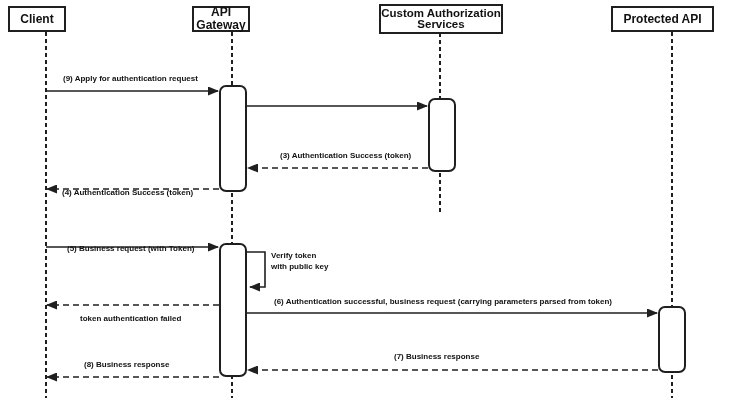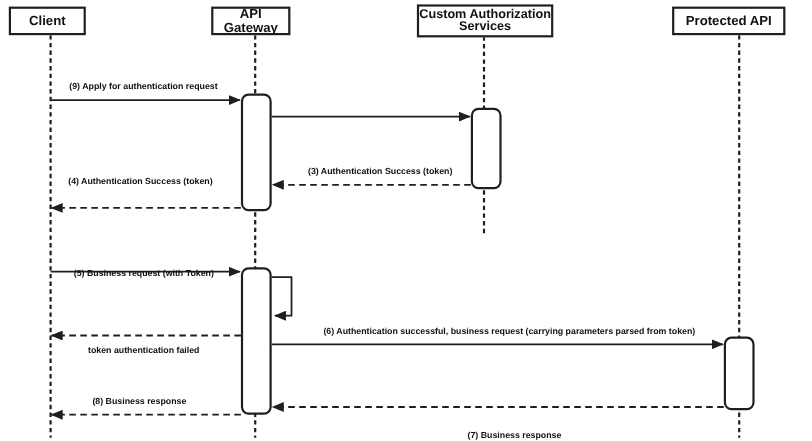--- a/index.html
+++ b/index.html
@@ -58,35 +58,37 @@
     <path d="M428,168 H248" stroke="#1f1f1f" stroke-width="1.6" stroke-dasharray="6,4" fill="none" marker-end="url(#arr)"></path>
     <path d="M219,189 H47" stroke="#1f1f1f" stroke-width="1.6" stroke-dasharray="6,4" fill="none" marker-end="url(#arr)"></path>
     <path d="M46,247 H218" stroke="#1f1f1f" stroke-width="1.6" fill="none" marker-end="url(#arr)"></path>
     <path d="M247,252 H265 V287 H250" stroke="#1f1f1f" stroke-width="1.6" fill="none" marker-end="url(#arr)"></path>
     <path d="M219,305 H47" stroke="#1f1f1f" stroke-width="1.6" stroke-dasharray="6,4" fill="none" marker-end="url(#arr)"></path>
     <path d="M247,313 H657" stroke="#1f1f1f" stroke-width="1.6" fill="none" marker-end="url(#arr)"></path>
     <path d="M658,370 H248" stroke="#1f1f1f" stroke-width="1.6" stroke-dasharray="6,4" fill="none" marker-end="url(#arr)"></path>
     <path d="M219,377 H47" stroke="#1f1f1f" stroke-width="1.6" stroke-dasharray="6,4" fill="none" marker-end="url(#arr)"></path>
   </svg>
 
-  <div class="actor" style="left:8px;top:6px;width:70px;height:26px;">
+  <div class="actor" style="left:8px;top:6px;width:58px;height:26px;">
       <span>Client</span>
     </div>
-  <div class="actor" style="left:192px;top:6px;width:72px;height:26px;">
+  <div class="actor" style="left:192px;top:6px;width:58px;height:26px;">
       <span>API Gateway</span>
     </div>
   <div class="actor twoline" style="left:379px;top:4px;width:124px;height:30px;"><span class="pre">Custom Authorization
 Services</span></div>
   <div class="actor" style="left:611px;top:6px;width:103px;height:26px;">
       <span>Protected API</span>
     </div>
 
   <div class="msg-label" style="left:63px;top:74px;">(9) Apply for authentication request</div>
   <div class="msg-label" style="left:280px;top:151px;text-align:center;">(3) Authentication Success (token)</div>
-  <div class="msg-label" style="left:62px;top:160px;">(4) Authentication Success (token)</div>
+  <div class="msg-label" style="left:62px;top:188px;">(4) Authentication Success (token)</div>
   <div class="msg-label" style="left:67px;top:244px;">(5) Business request (with Token)</div>
+  <div class="msg-label pre" style="left:271px;top:250px;">Verify token
+with public key</div>
   <div class="msg-label" style="left:80px;top:288px;margin-top:26px;">token authentication failed</div>
-  <div class="msg-label" style="left:274px;top:297px;margin-left:20px;">(6) Authentication successful, business request (carrying parameters parsed from token)</div>
-  <div class="msg-label" style="left:425px;top:352px;margin-top:39px;">(7) Business response</div>
+  <div class="msg-label" style="left:274px;top:297px;">(6) Authentication successful, business request (carrying parameters parsed from token)</div>
+  <div class="msg-label" style="left:394px;top:352px;">(7) Business response</div>
   <div class="msg-label" style="left:84px;top:360px;">(8) Business response</div>
 
 
 </div>
 
 </body></html>

